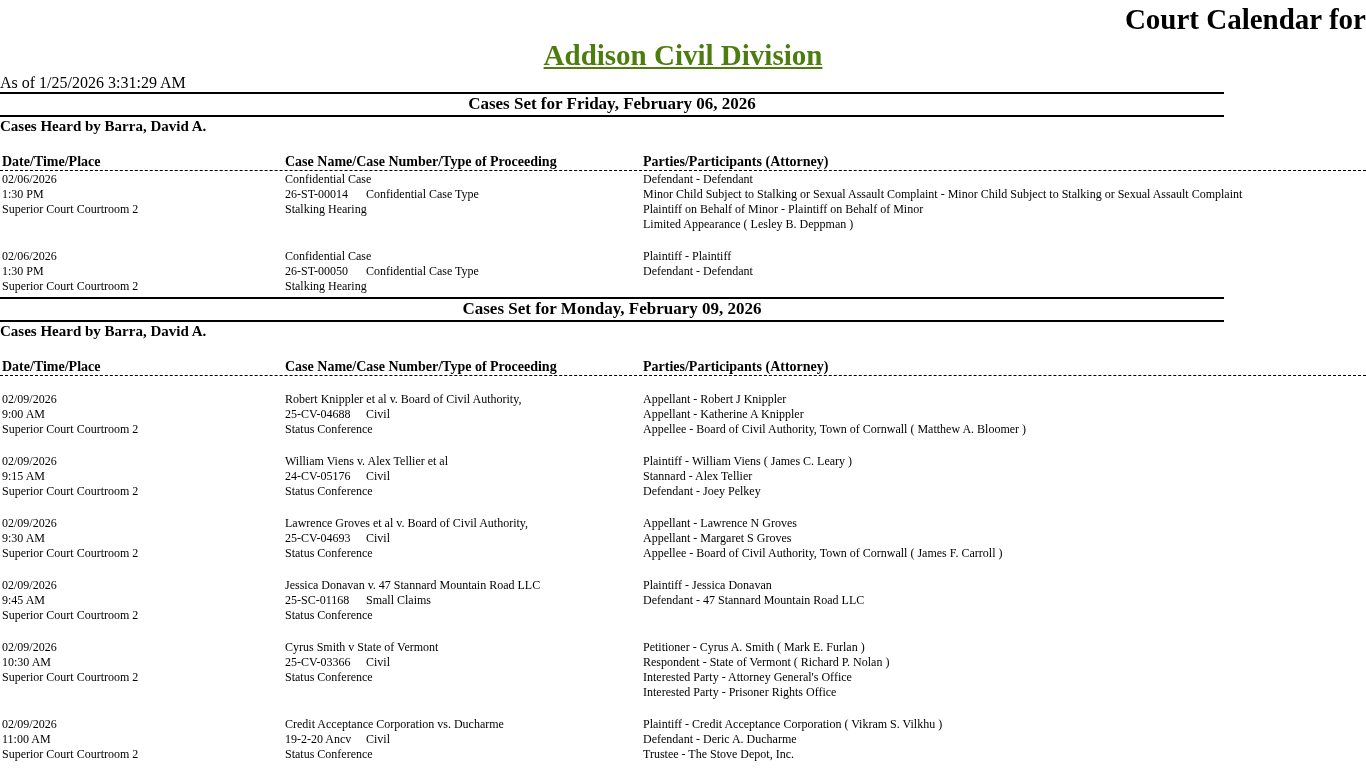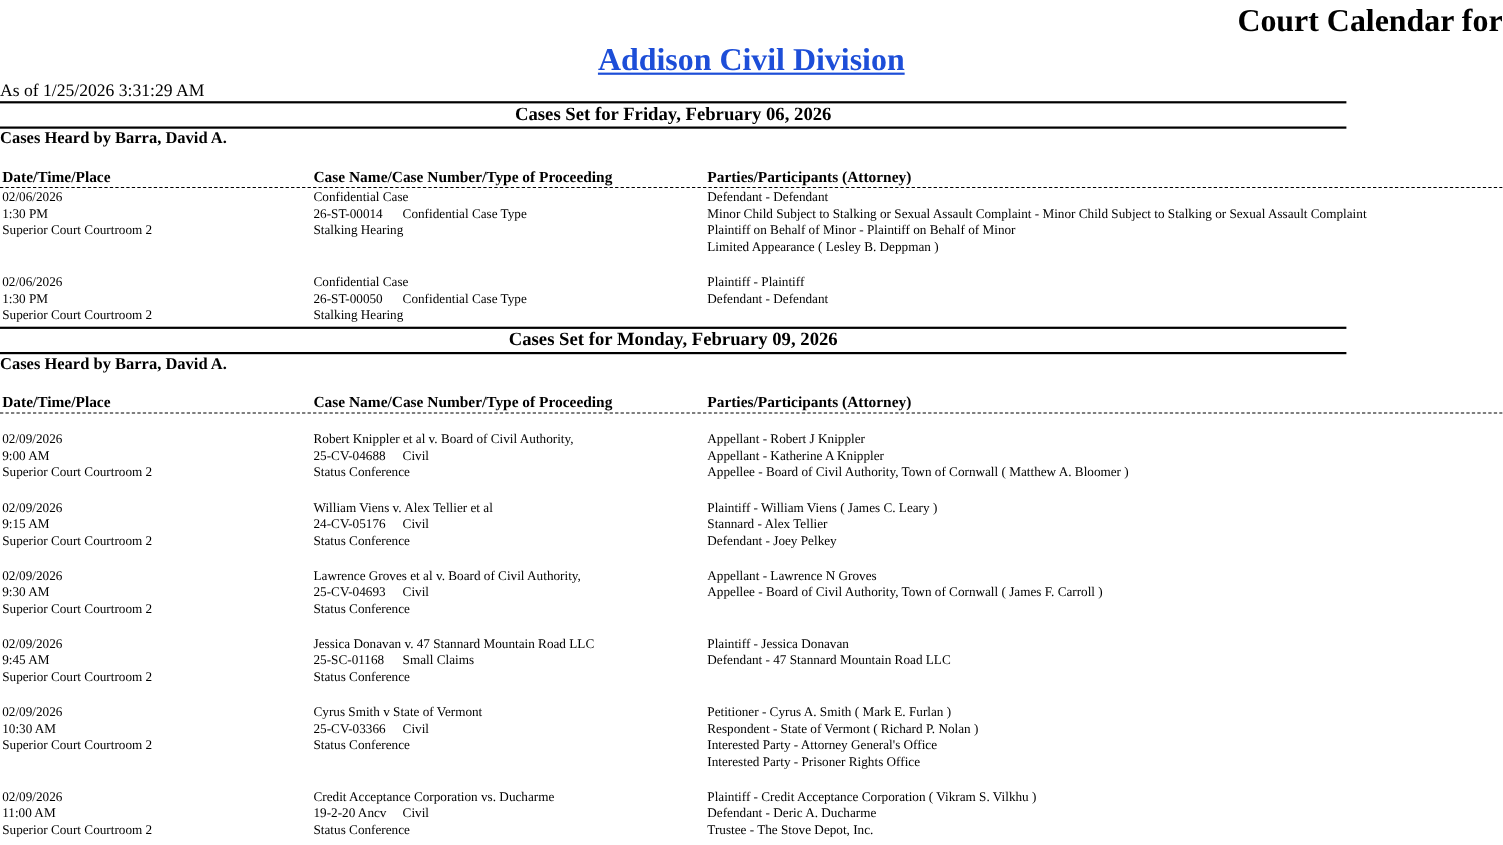--- a/index.html
+++ b/index.html
@@ -1,19 +1,19 @@
 <!DOCTYPE html>
 <html><head>
 <meta charset="utf-8">
 <style>
   html, body { margin:0; padding:0; background:#fff; }
   body { width:1366px; height:768px; overflow:hidden; font-family:"Liberation Serif", serif; color:#000; position:relative; }
   .title { position:absolute; left:0; width:1366px; text-align:right; font-weight:bold; font-size:29px; top:2px; line-height:34px; }
   .subtitle { position:absolute; left:0; width:1366px; text-align:center; font-weight:bold; font-size:29px; top:38px; line-height:34px; }
-  .subtitle a { color:#1d4ed8; text-decoration:underline; }
+  .subtitle a { color:#4d7c0f; text-decoration:underline; }
   .asof { position:absolute; left:0; top:74px; font-size:16px; line-height:18px; }
   .day-bar { position:absolute; left:0; width:1224px; border-top:2px solid #000; border-bottom:2px solid #000; text-align:center; font-weight:bold; font-size:17px; line-height:20px; height:21px; }
   .judge { position:absolute; left:0; font-weight:bold; font-size:15px; line-height:18px; }
   .col-hdr { position:absolute; left:0; width:1366px; height:17px; border-bottom:1px dashed #000; font-weight:bold; font-size:14px; line-height:17px; }
   .col-hdr span { position:absolute; top:0; }
   .case { position:absolute; left:0; width:1366px; font-size:12px; line-height:15px; }
   .case .c1 { position:absolute; left:2px; top:0; }
   .case .c2 { position:absolute; left:285px; top:0; }
   .case .c3 { position:absolute; left:643px; top:0; white-space:nowrap; }
   .line { display:block; white-space:nowrap; }
@@ -120,20 +120,21 @@
       <span class="line">9:30 AM</span>
       <span class="line">Superior Court Courtroom 2</span>
     </div>
   <div class="c2">
       <span class="line">Lawrence Groves et al v. Board of Civil Authority,</span>
       <span class="line"><span class="num">25-CV-04693</span><span>Civil</span></span>
       <span class="line">Status Conference</span>
     </div>
   <div class="c3">
       <span class="line">Appellant - Lawrence N Groves</span>
+      <span class="line">Appellant - Margaret S Groves</span>
       <span class="line">Appellee - Board of Civil Authority, Town of Cornwall  ( James F. Carroll )</span>
     </div>
 </div>
 
 <div class="case" style="top:578px;">
   <div class="c1">
       <span class="line">02/09/2026</span>
       <span class="line">9:45 AM</span>
       <span class="line">Superior Court Courtroom 2</span>
     </div>

